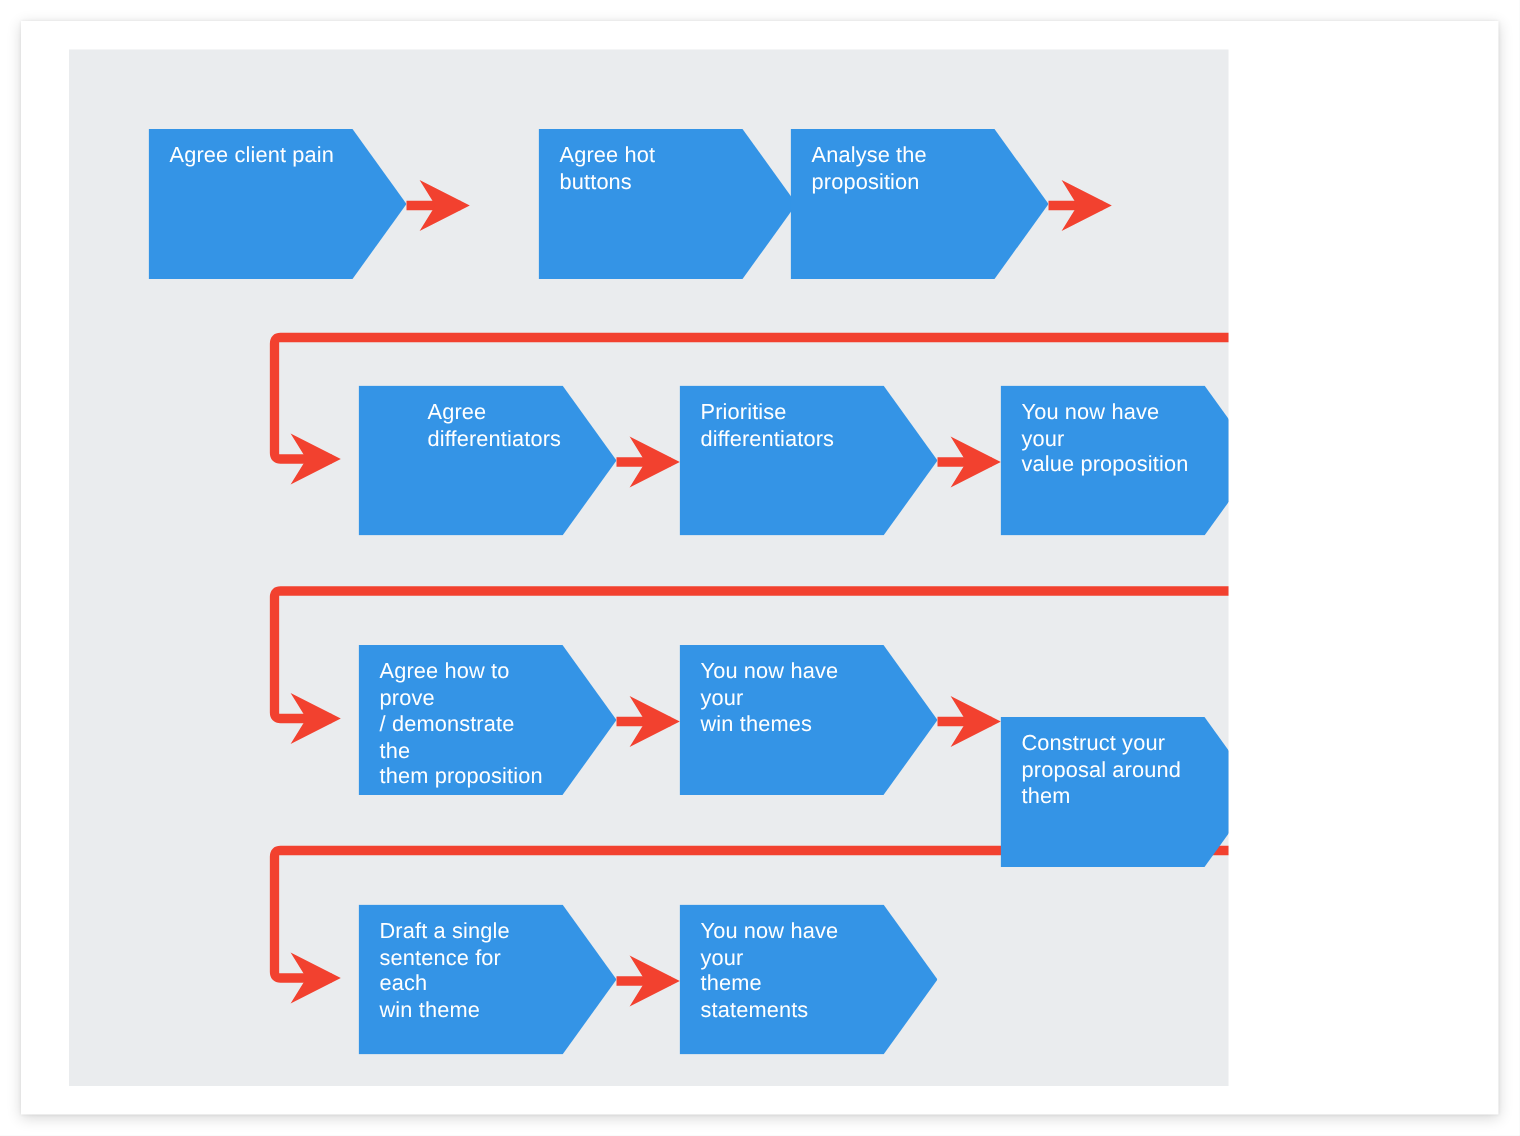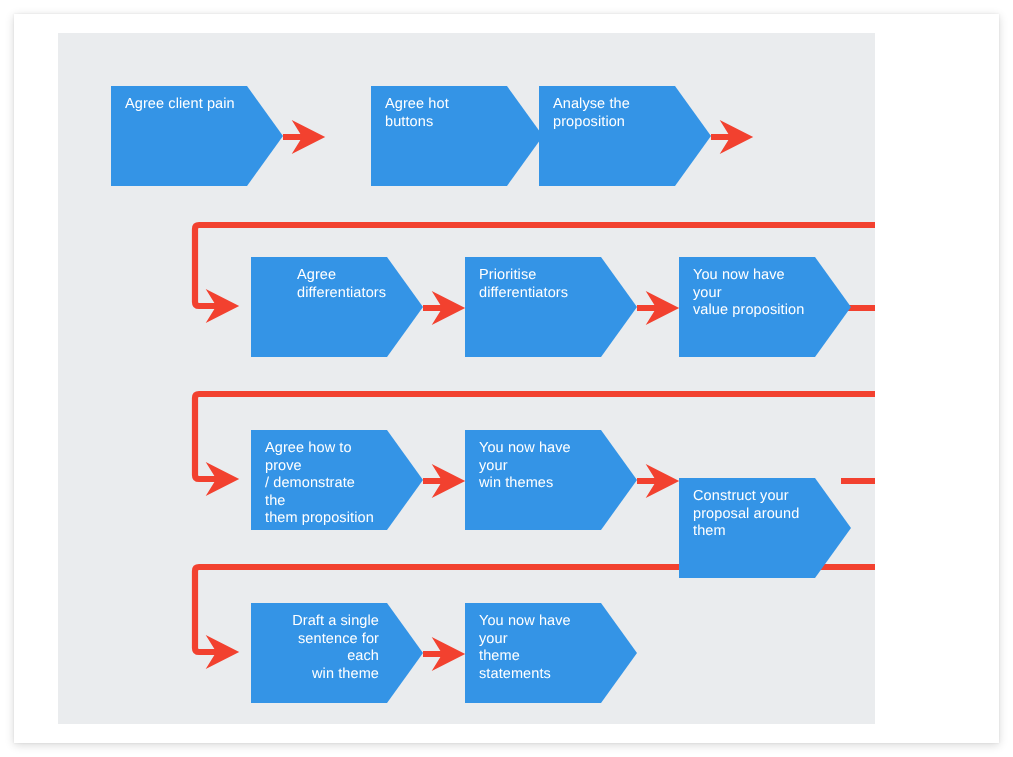--- a/index.html
+++ b/index.html
@@ -21,27 +21,26 @@
     top: 14px;
     width: 985px;
     height: 729px;
     background: #ffffff;
     box-shadow: 0 2px 9px rgba(0,0,0,0.16), 0 0 2px rgba(0,0,0,0.08);
   }
 
   
   #canvas {
     position: absolute;
-    left: 44px;
+    left: 32px;
     top: 19px;
     width: 773px;
     height: 691px;
     background: #eaecee;
     overflow: hidden;
-    padding-left: 44px;
   }
 
   
   .node {
     position: absolute;
     background: var(--node-fill, #3494e6);
     box-sizing: border-box;
     -webkit-clip-path: polygon(0 0, calc(100% - 36px) 0, 100% 50%, calc(100% - 36px) 100%, 0 100%);
     clip-path: polygon(0 0, calc(100% - 36px) 0, 100% 50%, calc(100% - 36px) 100%, 0 100%);
   }
@@ -145,21 +144,21 @@
       <div class="node-label" style="color: rgb(255, 255, 255);">You now have your
 win themes</div>
     </div>
 
     <div class="node" style="left:621px; top:397px; width:172px; height:100px;margin-top:48px;">
       <div class="node-label" style="color: rgb(255, 255, 255);">Construct your
 proposal around
 them</div>
     </div>
 
-    <div class="node" style="left:193px; top:570px; width:172px; height:100px;text-align:right;">
+    <div class="node" style="left:193px; top:570px; width:172px; height:100px;">
       <div class="node-label" style="color: rgb(255, 255, 255);">Draft a single
 sentence for each
 win theme</div>
     </div>
 
     <div class="node" style="left:407px; top:570px; width:172px; height:100px;">
       <div class="node-label" style="color: rgb(255, 255, 255);">You now have your
 theme statements</div>
     </div>
 

